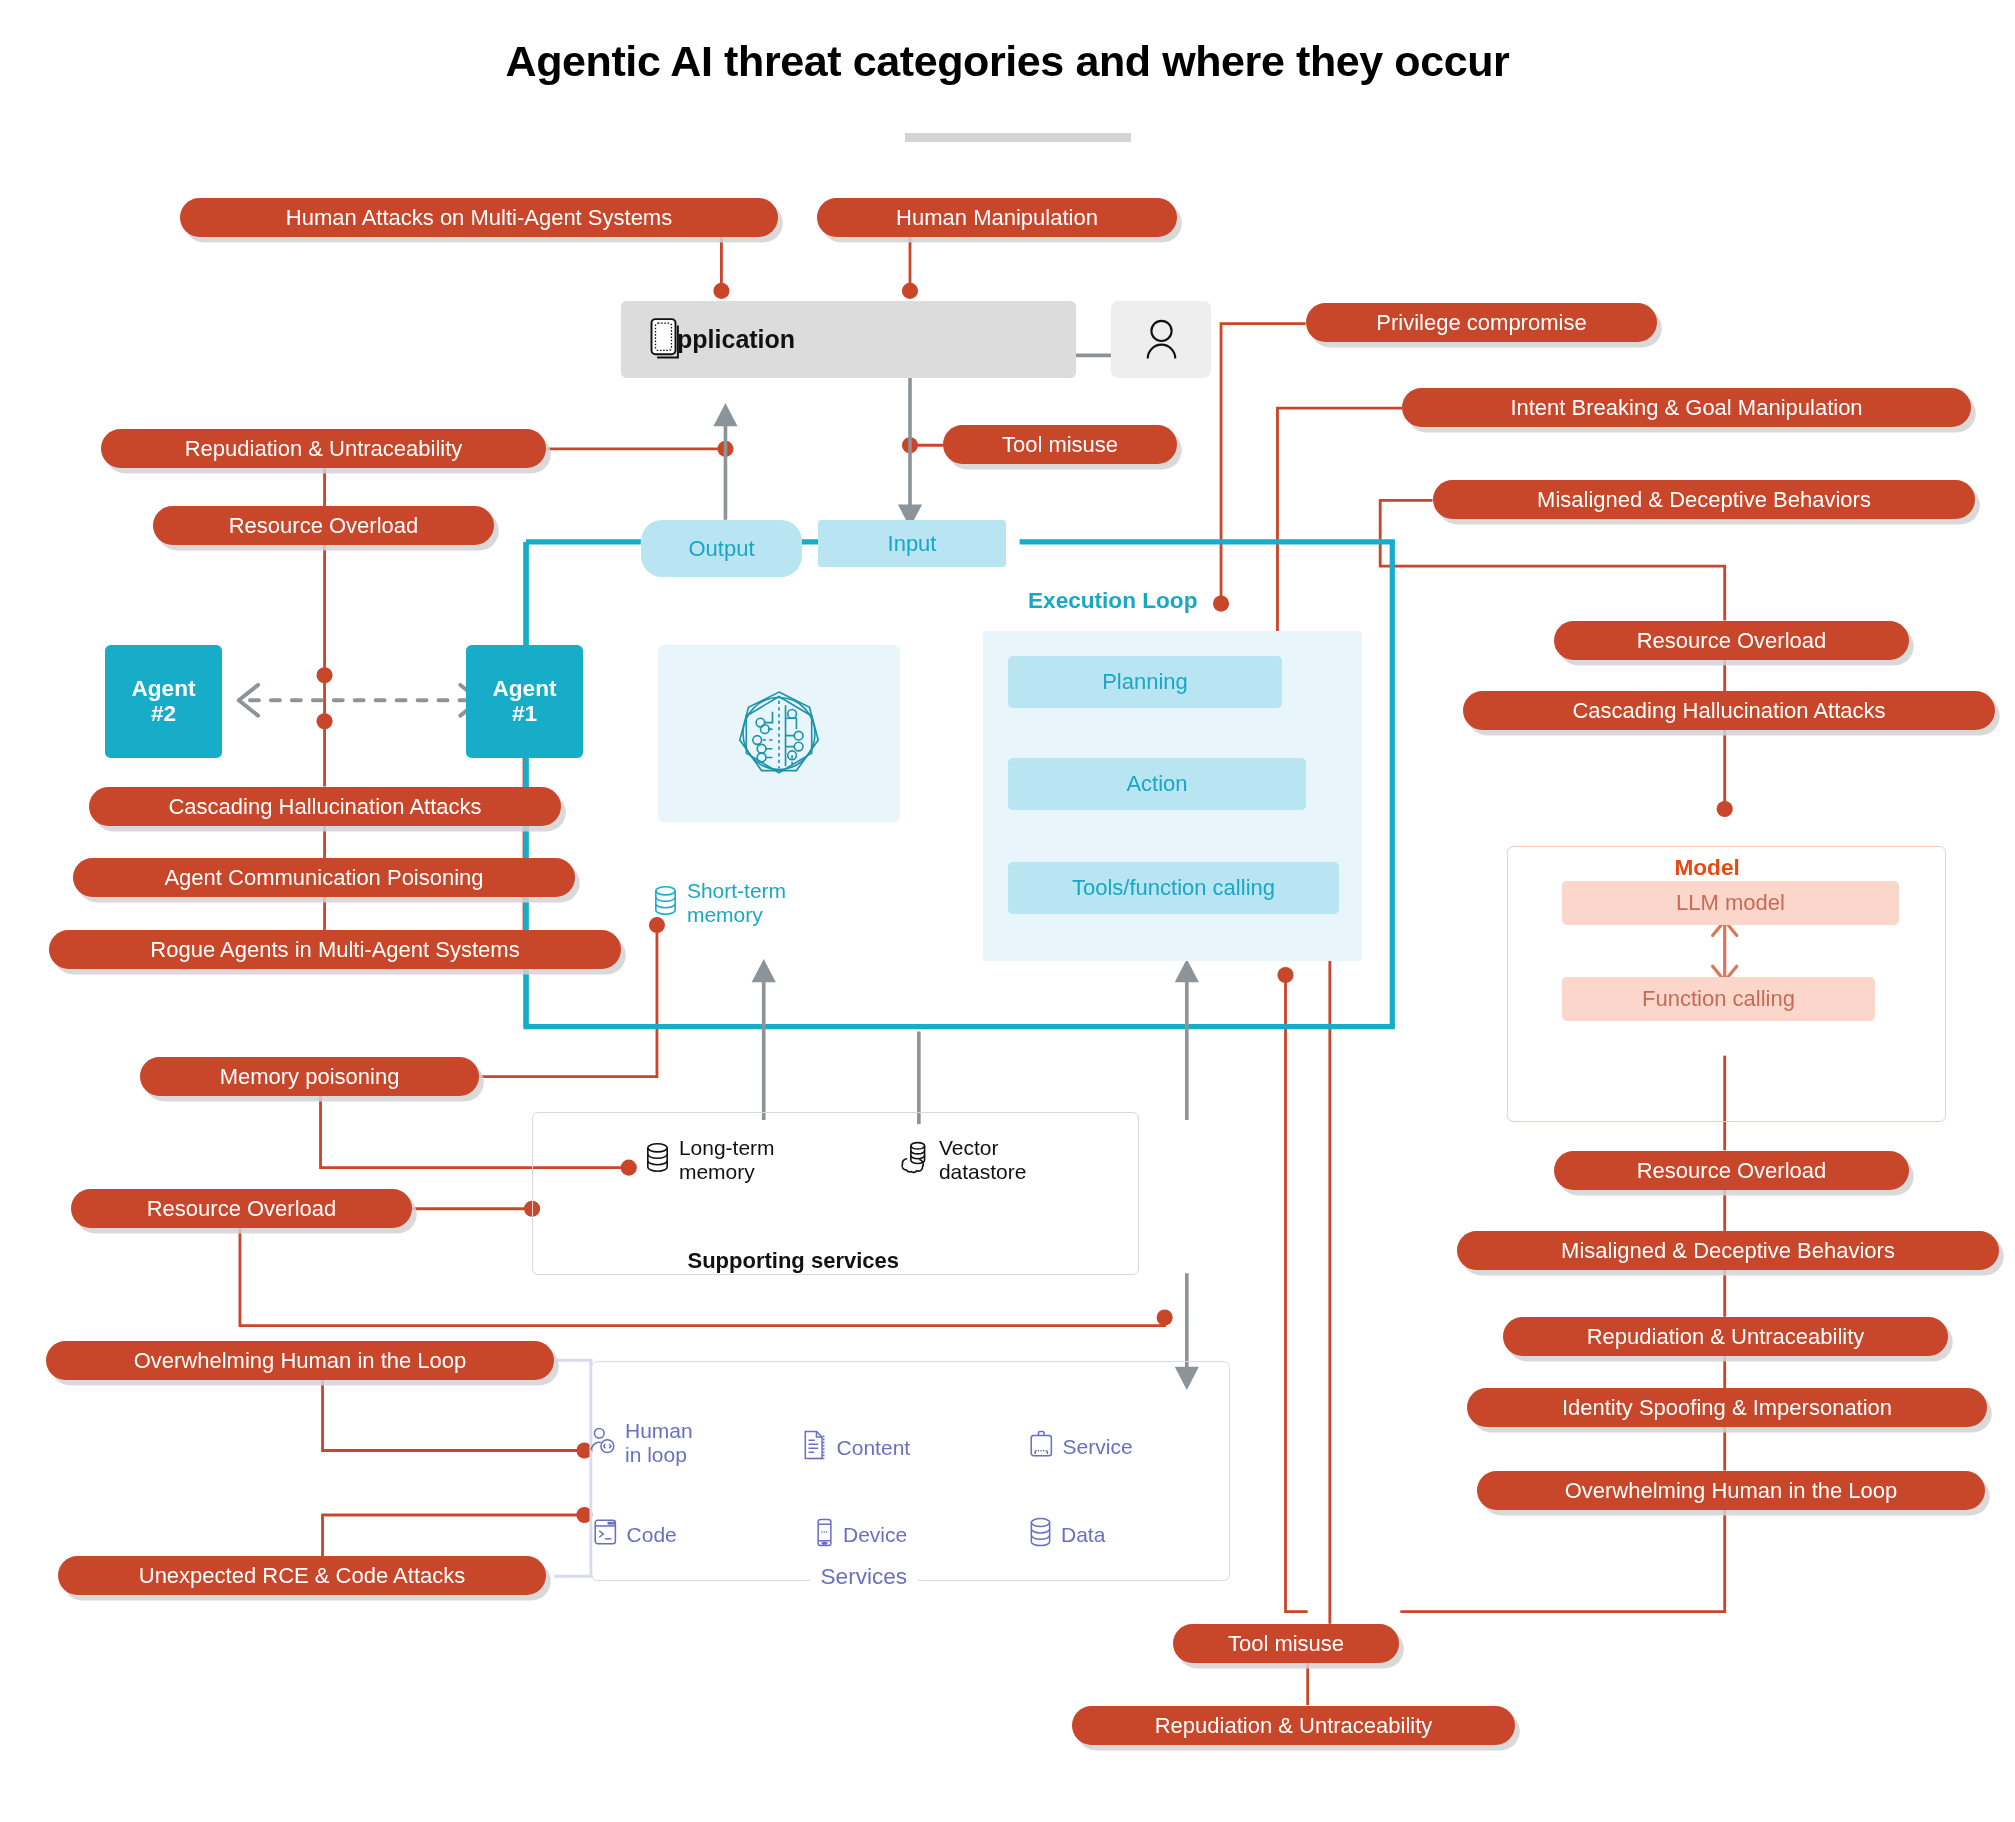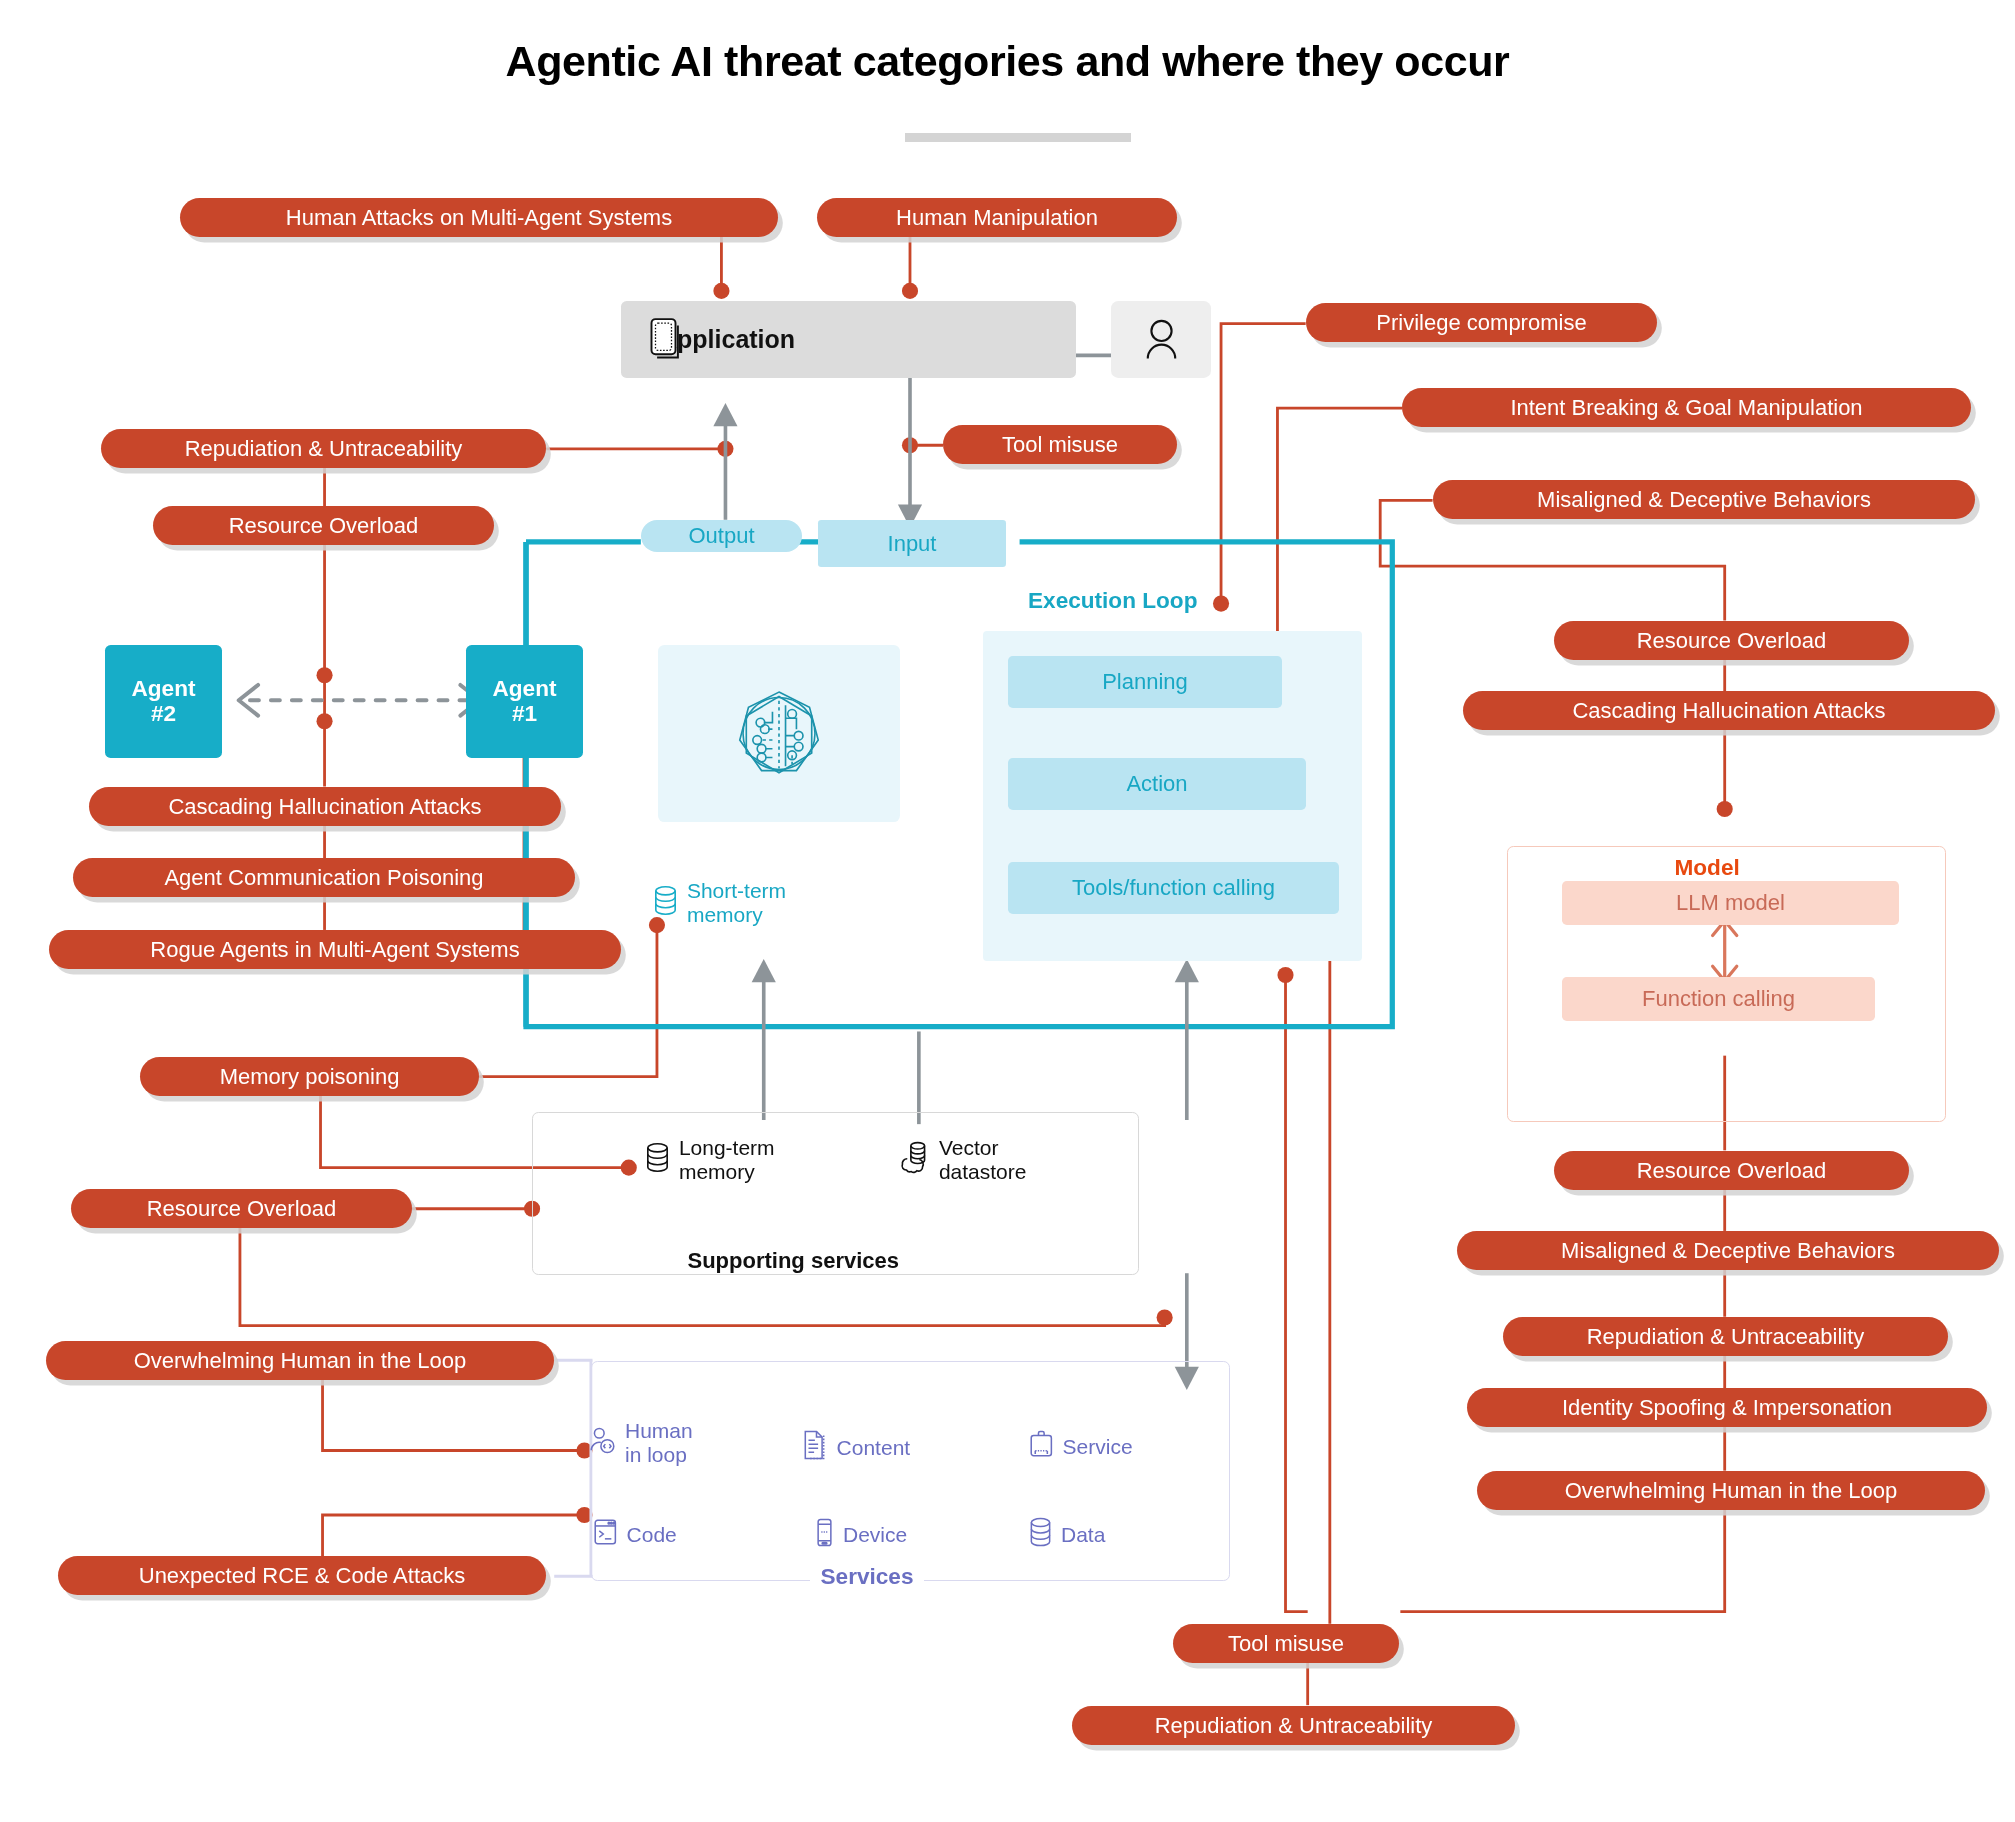--- a/index.html
+++ b/index.html
@@ -68,21 +68,21 @@
 
   
   .group-sup{position:absolute;border:1.6px solid #d8d8d8;border-radius:6.4px;}
   .group-sup-label{position:absolute;background:#fff;color:#111;
     font-size:22px;font-weight:bold;padding:0 10.5px;white-space:nowrap;}
   .sup-item{position:absolute;display:flex;align-items:center;gap:8.9px;color:#111;font-size:21px;line-height:1.12;}
 
   
   .group-svc{position:absolute;border:1.6px solid #d9d9ef;border-radius:6.4px;}
   .group-svc-label{position:absolute;background:#fff;color:#6a6fc2;
-    font-size:22.6px;font-weight:bold;padding:0 10.5px;white-space:nowrap;}
+    font-size:22.6px;font-weight:normal;padding:0 10.5px;white-space:nowrap;}
   .svc-item{position:absolute;display:flex;align-items:center;gap:8px;color:#6a6fc2;font-size:21px;line-height:1.12;}
 
   .memlbl{position:absolute;display:flex;align-items:center;gap:8.9px;color:#18a7c4;font-size:21px;line-height:1.12;}
 
   .twoline{display:block;}
 </style>
 </head>
 <body>
 
 <div id="stage">
@@ -235,21 +235,21 @@
 
   <div class="userbox" style="left:1111px;top:301px;width:100px;height:77px;">
     <span>
       <svg width="39" height="42" viewBox="0 0 48 52">
         <circle cx="24" cy="16" r="12.5" fill="none" stroke="#111" stroke-width="2.6"></circle>
         <path d="M7 50 a17 17 0 0 1 34 0" fill="none" stroke="#111" stroke-width="2.6"></path>
       </svg>
     </span>
   </div>
 
-  <div class="iochip" style="left:641px;top:520px;width:161px;height:32px;border-radius:21px;">Output</div>
+  <div class="iochip" style="left:641px;top:520px;width:161px;height:57px;border-radius:21px;">Output</div>
   <div class="iochip" style="left:818px;top:520px;width:188px;height:47px;">Input</div>
 
   <div class="agent" style="left:105px;top:645px;width:117px;height:113px;">
     <span>Agent</span>
     <span>#2</span>
   </div>
   <div class="agent" style="left:466px;top:645px;width:117px;height:113px;">
     <span>Agent</span>
     <span>#1</span>
   </div>

